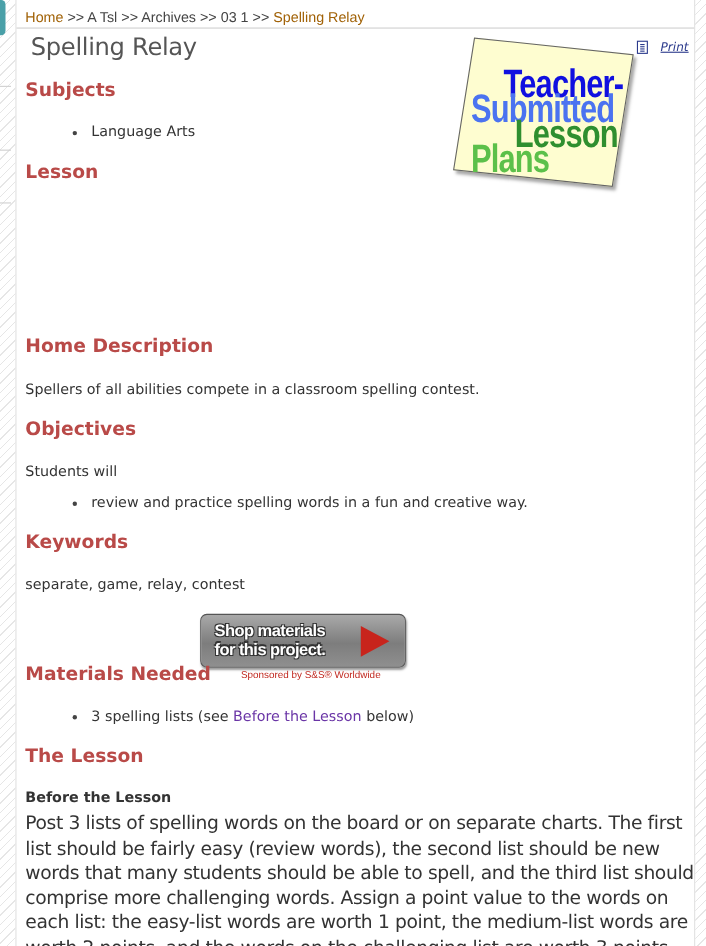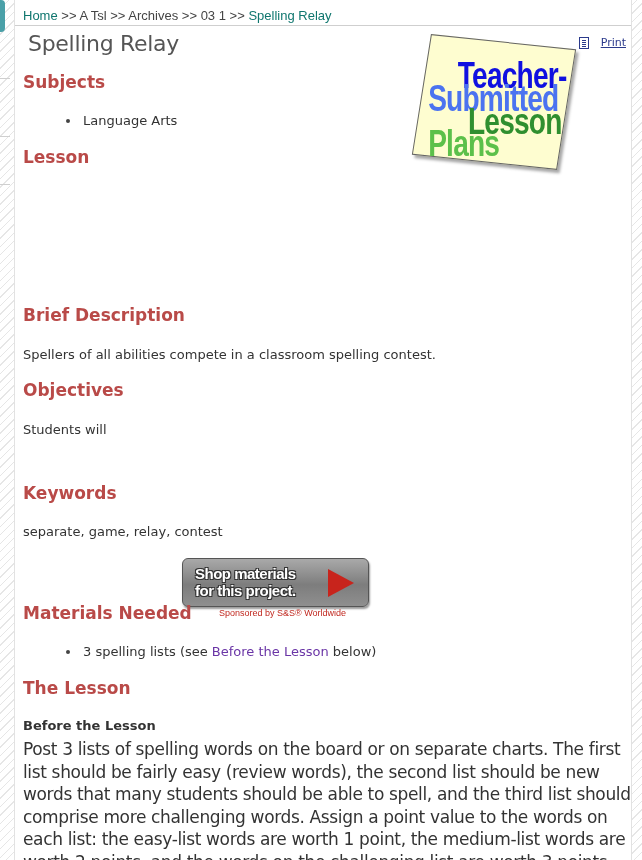--- a/index.html
+++ b/index.html
@@ -19,31 +19,31 @@
   .page {
     position: absolute; left: 14px; top: 0; width: 618px; height: 860px;
     background: #fff;
     border-left: 1px solid #e2e2e2; border-right: 1px solid #e2e2e2;
   }
   .breadcrumb {
     position: absolute; left: 8px; top: 8px;
     font-family: "Liberation Sans", sans-serif; font-size: 13px; color: #444;
     white-space: nowrap;
   }
-  .breadcrumb a { color: #0f766e; text-decoration: none; }
+  .breadcrumb a { color: #a16207; text-decoration: none; }
   .bc-sep { color: #444; }
   .rule { position: absolute; left: 0; right: 0; top: 25px; height: 1px; background: #cfcfcf; }
   .title {
     position: absolute; left: 13px; top: 31px;
     font-family: "DejaVu Sans", sans-serif; font-size: 22px; color: #555; font-weight: normal;
     letter-spacing: -0.3px;
   }
   .print {
     position: absolute; right: 5px; top: 36px; display: flex; align-items: center; gap: 12px;
-    font-size: 11px; color: #2b3a8c; text-decoration: underline; cursor: pointer;
+    font-size: 11px; color: #2b3a8c; text-decoration: underline; cursor: pointer; font-style: italic;
   }
   .print-icon {
     width: 10px; height: 12px; border: 1px solid #2b3a8c; position: relative;
   }
   .print-icon i { position: absolute; left: 2px; width: 4px; height: 1px; background: #2b3a8c; }
 
   .logo { position: absolute; left: 396px; top: 33px; width: 170px; height: 135px; }
   .logo-note {
     position: absolute; left: 10px; top: 8px; width: 146px; height: 122px;
     background: #fefdd0; border: 1px solid #666;
@@ -154,25 +154,28 @@
     </div>
   </div>
 
   <h2 style="top:72px">Subjects</h2>
   <ul style="top:113px">
     <li>Language Arts</li>
   </ul>
 
   <h2 style="top:147px">Lesson</h2>
 
-  <h2 style="top:305px">Brief Description</h2>
+  <h2 style="top:305px">Home Description</h2>
   <p class="para" style="top:347px">Spellers of all abilities compete in a classroom spelling contest.</p>
 
   <h2 style="top:380px">Objectives</h2>
   <p class="para" style="top:422px">Students will</p>
+  <ul style="top:450px">
+    <li>review and practice spelling words in a fun and creative way.</li>
+  </ul>
 
   <h2 style="top:483px">Keywords</h2>
   <p class="para" style="top:524px">separate, game, relay, contest</p>
 
   <div class="shop">
     <div class="shop-text">
       <div>Shop materials</div>
       <div>for this project.</div>
     </div>
     <div class="shop-arrow"></div>

